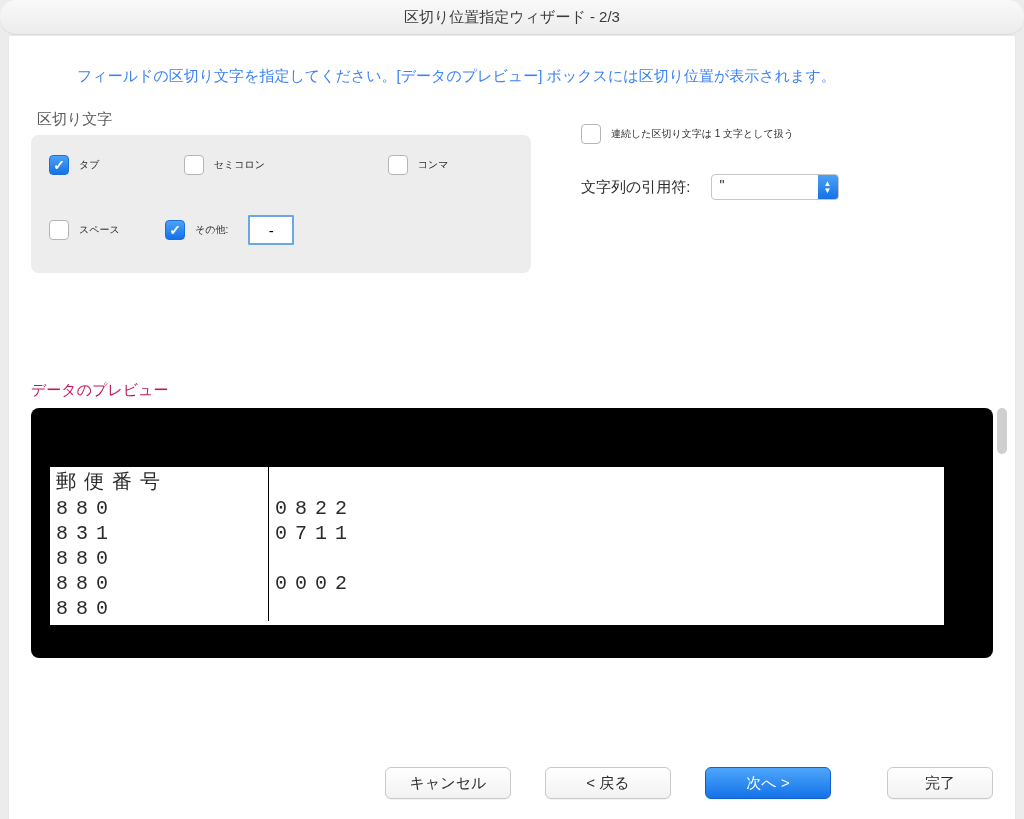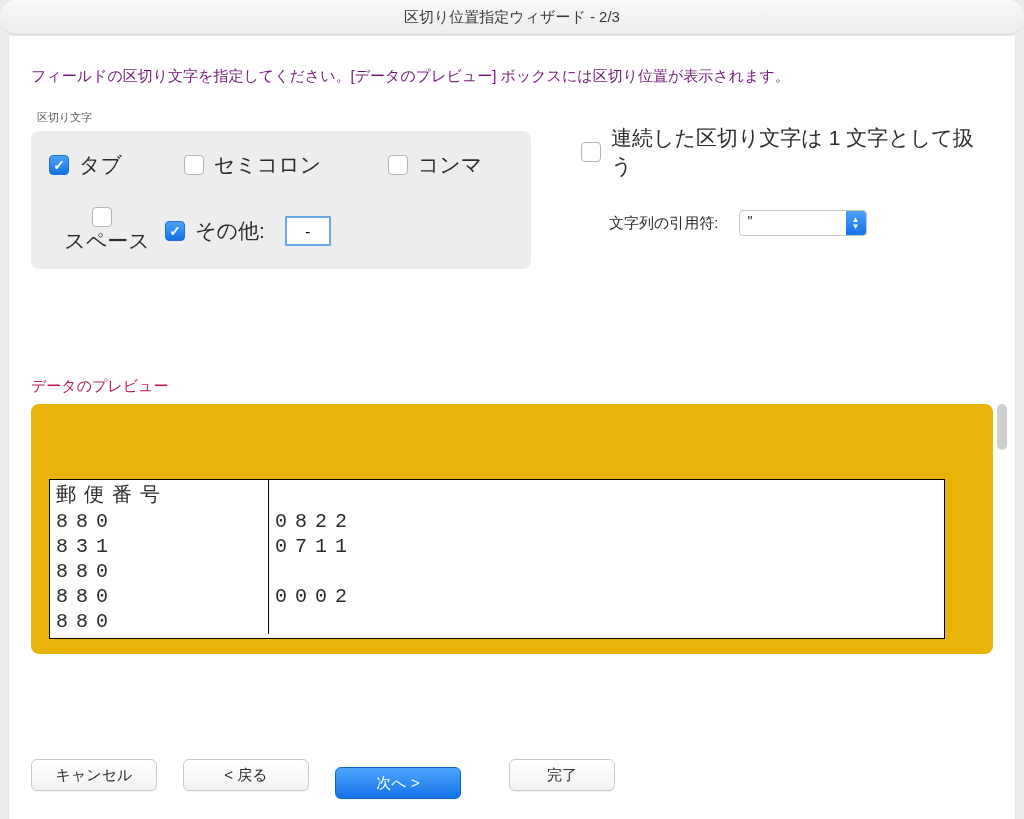--- a/index.html
+++ b/index.html
@@ -27,109 +27,110 @@
     margin: 0 0 0 8px;
     height: 785px;
     box-sizing: border-box;
     border: 1px solid #e9e9e9;
     padding: 28px 22px 12px 22px;
     display: flex;
     flex-direction: column;
   }
   .instruction {
     font-size: 15px;
-    color: #701a75;
+    color: #3b82f6;
     line-height: 24px;
     margin-bottom: 22px;
+    margin-left: 46px;
   }
   .row-top {
     display: flex;
     align-items: flex-start;
   }
   .group-delim {
     display: inline-block;
   }
   .group-title {
-    font-size: 11px;
+    font-size: 15px;
     color: #5a5a5a;
     margin: 0 0 6px 6px;
   }
   .panel {
     background: #ededed;
     border-radius: 8px;
     width: 500px;
     height: 138px;
     padding: 20px 18px;
     box-sizing: border-box;
   }
-  .cb-row { display:flex; align-items:center; margin-bottom: 28px; }
+  .cb-row { display:flex; align-items:center; margin-bottom: 40px; }
   .cb {
     width: 18px; height: 18px;
     background: #fff;
     border: 1px solid #b5b5b5;
     border-radius: 4px;
     margin-right: 10px;
     display:inline-flex; align-items:center; justify-content:center;
     font-size: 14px;
   }
   .cb.checked {
     background: linear-gradient(#4ca2f7,#1571e6);
     border-color: #1a6fdc;
     color: #fff;
   }
   .cb.checked::after { content:"✓"; font-weight:bold; }
-  .cb-label { font-size:21px; color:#2b2b2b; }
+  .cb-label { font-size:10px; color:#2b2b2b; }
   .cb-group { display:flex; gap: 0; }
   .cb-item { display:flex; align-items:center; }
   .delim-row1 .cb-item:nth-child(1){ width:140px; }
   .delim-row1 .cb-item:nth-child(2){ width:212px; }
   .delim-row1 .cb-item:nth-child(3){ width:130px; }
   .delim-row2 { margin-top: 0; }
-  .delim-row2 .cb-item:nth-child(1){ width:116px;flex-direction:column; }
+  .delim-row2 .cb-item:nth-child(1){ width:116px; }
   .delim-row2 .cb-item:nth-child(2){ width:auto;justify-content:flex-end; }
   .other-input {
     width: 38px; height: 24px;
     border: 2px solid #6aa7e8;
     border-radius: 1px;
     background:#fff;
     font-size: 15px;
     text-align:center;
     margin-left: 20px;
   }
   .right-col {
     margin-left: 50px;
     margin-top: 14px;
   }
   .consec-row { display:flex; align-items:center; margin-bottom: 30px; }
   .quote-row { display:flex; align-items:center; }
-  .quote-label { font-size:15px; color:#2b2b2b; margin-right: 20px; margin-left: 28px; }
+  .quote-label { font-size:15px; color:#2b2b2b; margin-right: 20px; }
   .select {
     display:inline-flex; align-items:stretch;
     height: 24px;
     border: 1px solid #c6c6c6;
     border-radius: 4px;
     overflow:hidden;
     background:#fff;
   }
   .select .val { width: 90px; padding: 2px 8px; font-size:14px; }
   .select .caret {
     width: 20px; background: linear-gradient(#4ca2f7,#1571e6);
     display:flex; flex-direction:column; align-items:center; justify-content:center;
     color:#fff; font-size:8px; line-height:7px;
   }
   .preview-title {
     font-size:15px; color:#be185d;
     margin-top: 108px;
     margin-bottom: 8px;
   }
   .preview-panel {
-    background:#eab308;
+    background:#000000;
     border-radius:8px;
     height: 250px;
-    padding: 75px 18px 18px 18px;
+    padding: 58px 18px 18px 18px;
     box-sizing: border-box;
     position: relative;
   }
   .preview-box {
     background:#fff;
     border:1px solid #000;
     width: 894px;
     height: 158px;
     overflow:hidden;
     position:relative;
@@ -157,40 +158,39 @@
     flex:1;
     padding: 1px 4px 1px 6px;
     font-family: "Courier New", monospace;
     font-size: 20px;
     letter-spacing: 8px;
     white-space: pre;
   }
   .button-row {
     margin-top: auto;
     display:flex;
-    justify-content:flex-start;
-    gap: 26px;
+    justify-content:flex-end;
+    gap: 34px;
     padding: 10px 0 8px 0;
   }
   .btn {
     min-width: 124px;
     height: 30px;
     border-radius: 6px;
     border:1px solid #c9c9c9;
     background: linear-gradient(#ffffff,#f2f2f2);
     font-size:15px;
     color:#2b2b2b;
     display:flex; align-items:center; justify-content:center;
     box-shadow: 0 1px 0 rgba(0,0,0,.05);
   }
   .btn.primary {
     background: linear-gradient(#4ea6fb,#1472e8);
     border-color:#1160c9;
     color:#fff;
-    margin-top:8px;
   }
   .btn.finish { min-width: 104px; margin-left: 22px; }
 </style>
 </head>
 <body>
 
 <div class="titlebar">区切り位置指定ウィザード - 2/3</div>
 
 <div class="window">
 

